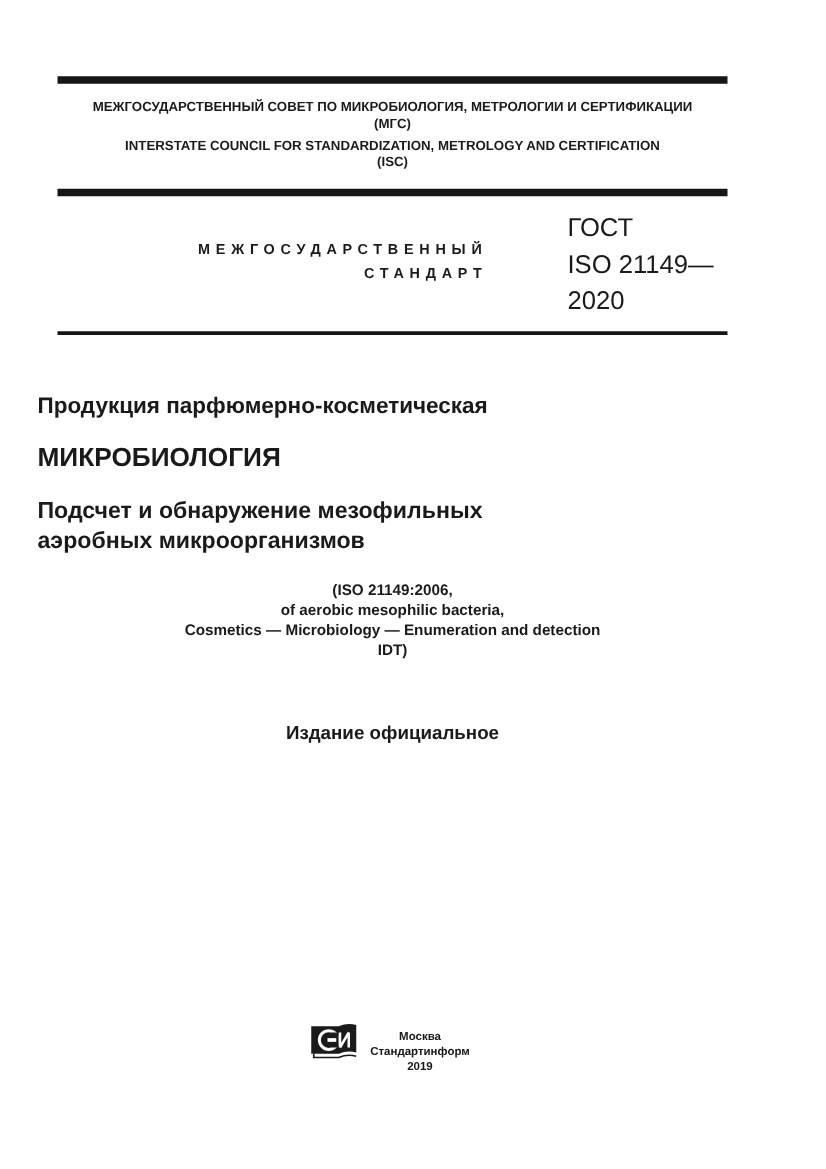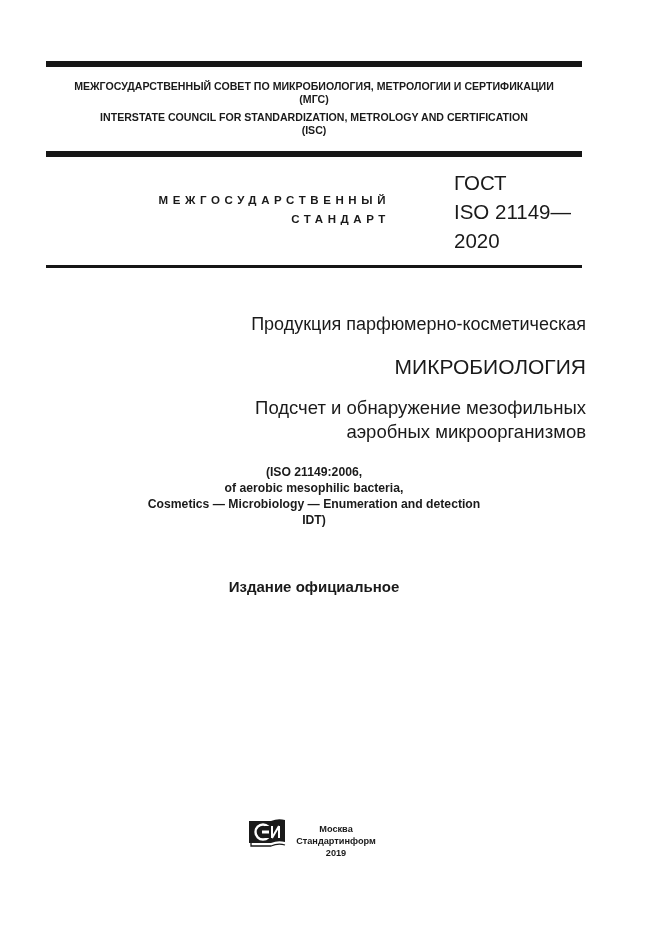--- a/index.html
+++ b/index.html
@@ -54,24 +54,24 @@
       left: 454px;
       top: 168px;
       font-weight: normal;
       font-size: 20.5px;
       line-height: 29px;
     }
     .gost div { white-space: nowrap; }
 
     .title-block {
       position: absolute;
-      left: 50px;
+      left: 30px;
       width: 536px;
-      text-align: right;
-      font-weight: normal;
+      text-align: left;
+      font-weight: bold;
     }
     .t-product { top: 312px; font-size: 18px; line-height: 24px; }
     .t-micro   { top: 354px; font-size: 21px; line-height: 26px; }
     .t-sub     { top: 396px; font-size: 18.5px; line-height: 24px; }
 
     .iso-ref {
       position: absolute;
       left: 46px;
       width: 536px;
       top: 464px;

